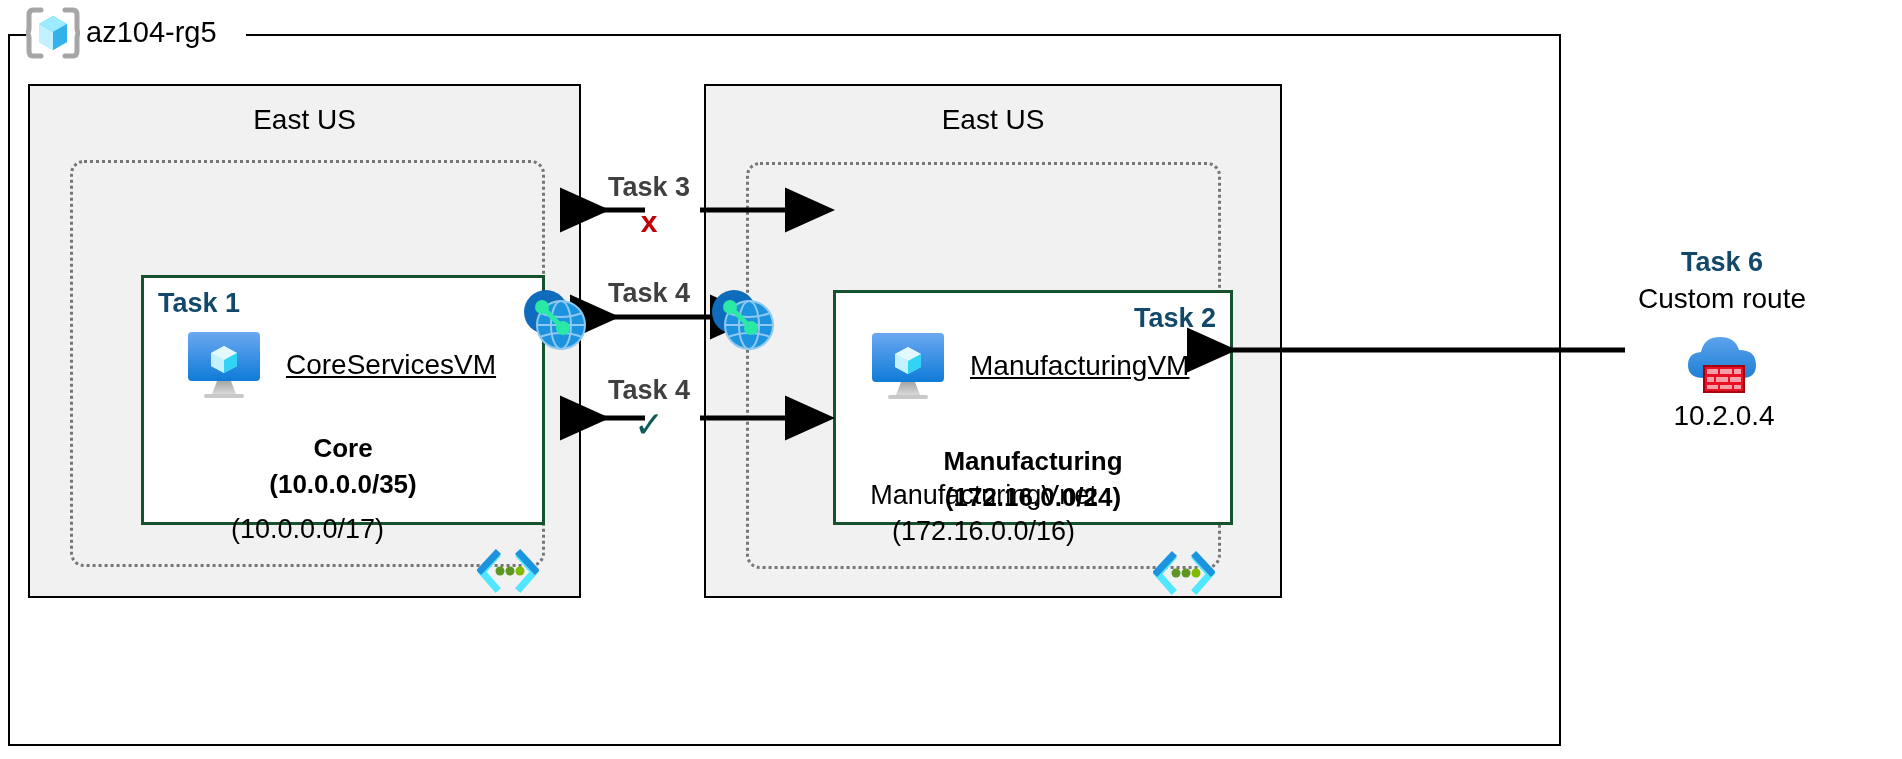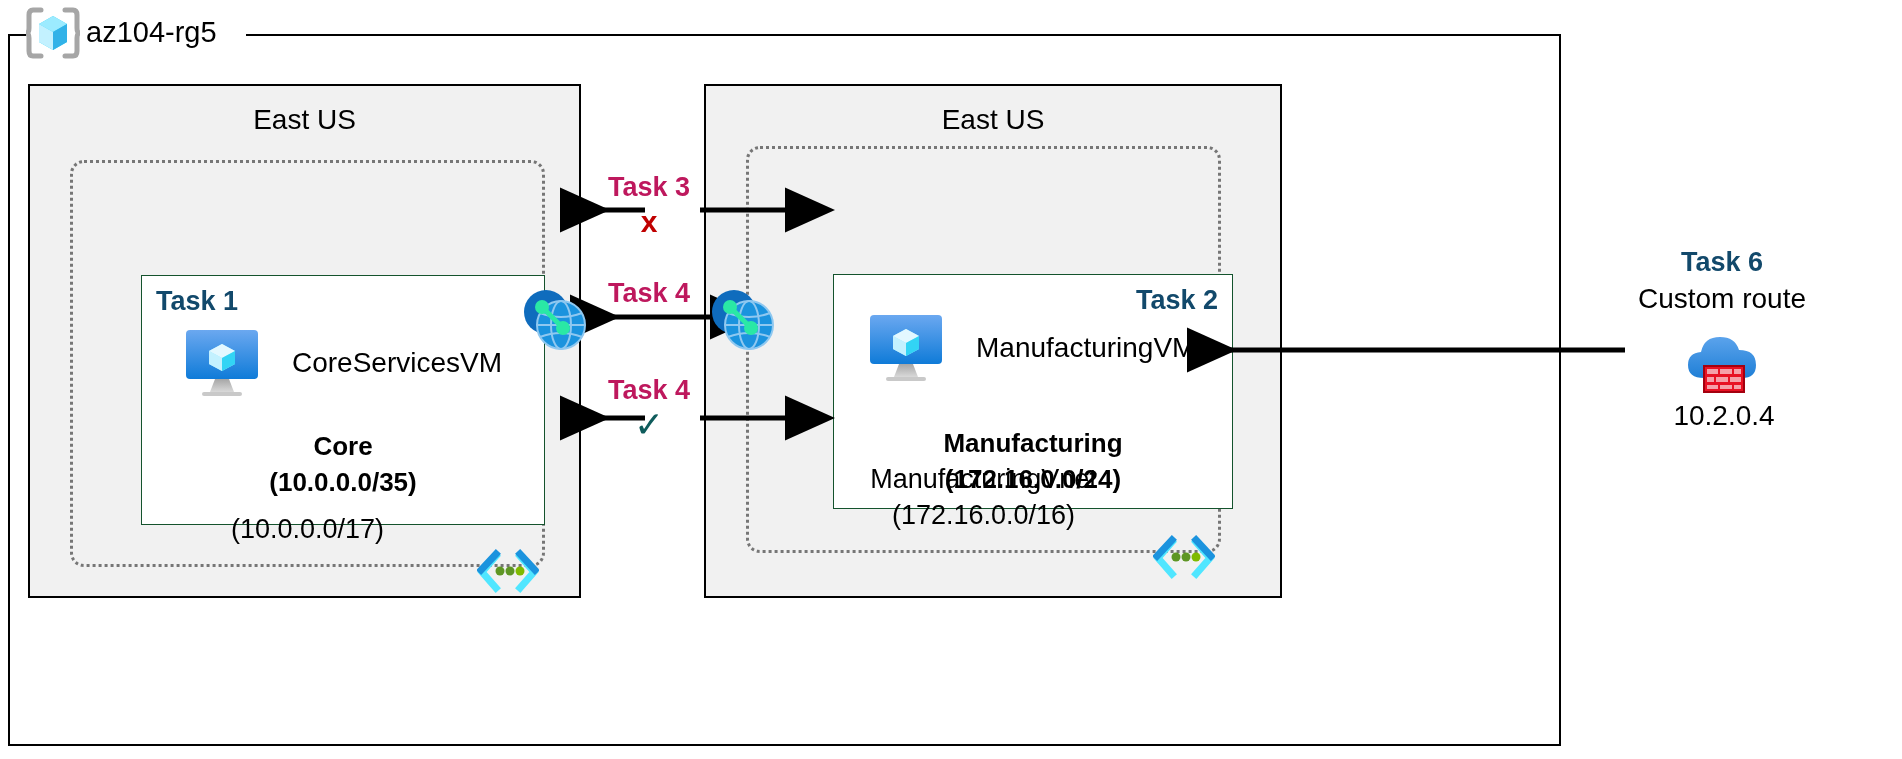--- a/index.html
+++ b/index.html
@@ -75,40 +75,40 @@
   #region-right { left: 704px; top: 84px; width: 578px; height: 514px; }
 
   
   .vnet {
     position: absolute;
     border: 3px dotted #767676;
     border-radius: 14px;
     box-sizing: border-box;
   }
   #vnet-left  { left: 40px; top: 74px; width: 475px; height: 407px; }
-  #vnet-right { left: 40px; top: 60px; width: 475px; height: 407px; }
+  #vnet-right { left: 40px; top: 76px; width: 475px; height: 407px; }
 
   .vnet-name {
     position: absolute;
     left: 0;
     right: 0;
     text-align: center;
     font-size: 27px;
     line-height: 36px;
     color: #000000;
     white-space: nowrap;
   }
   #vnet-left .vnet-name  { top: 312px; }
   #vnet-right .vnet-name { top: 312px; }
 
   
   .subnet {
     position: absolute;
     background: #ffffff;
-    border: 1px solid #14532d;
+    border: 3px solid #14532d;
     box-sizing: border-box;
   }
   #subnet-left  { left: 68px;  top: 112px; width: 404px; height: 250px; }
   #subnet-right { left: 84px;  top: 125px; width: 400px; height: 235px; }
 
   .task-tag {
     position: absolute;
     font-size: 27px;
     font-weight: bold;
     color: #12496B;
@@ -122,22 +122,23 @@
     display: flex;
     align-items: center;
   }
   #vm-row-left  { left: 40px; top: 52px; }
   #vm-row-right { left: 32px; top: 38px; }
 
   .vm-icon { width: 82px; height: 70px; flex: none; }
   .vm-label {
     font-size: 28px;
     color: #000000;
-    margin-left: 28px;
-    white-space: nowrap;
+    margin-left: 20px;
+    white-space: nowrap;
+    text-decoration: underline;
   }
 
   .subnet-name {
     position: absolute;
     left: 0;
     right: 0;
     text-align: center;
     font-size: 26px;
     line-height: 36px;
     color: #000000;
@@ -170,21 +171,21 @@
     position: absolute;
     overflow: visible;
   }
   #arrows-center { left: 540px; top: 160px; width: 420px; height: 300px; }
   #arrow-task6   { left: 1180px; top: 330px; width: 460px; height: 40px; }
 
   .task-label {
     position: absolute;
     font-size: 27px;
     font-weight: bold;
-    color: #be185d;
+    color: #404040;
     text-align: center;
     white-space: nowrap;
   }
   #task3-label { left: 597px; top: 172px; width: 104px; }
   #task4-label { left: 597px; top: 278px; width: 104px; }
   #task5-label { left: 597px; top: 375px; width: 104px; }
 
   .mark {
     position: absolute;
     font-size: 30px;

